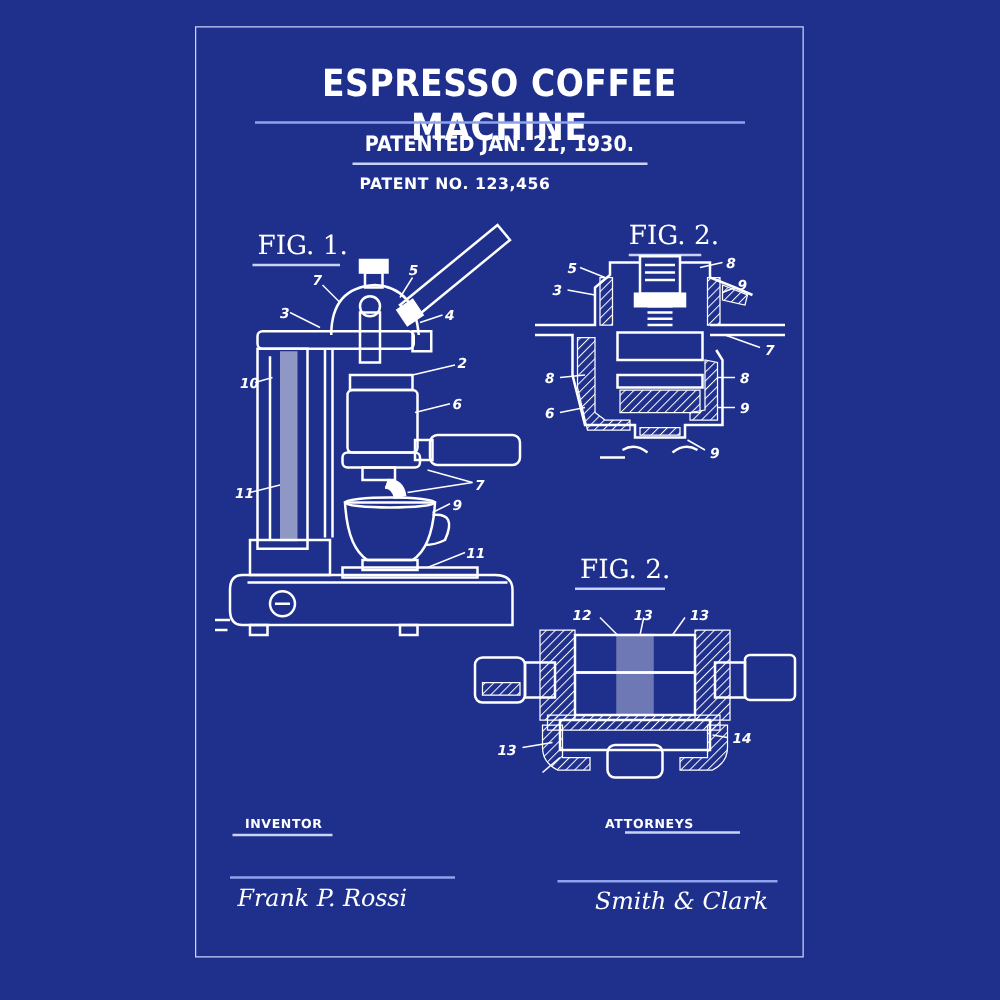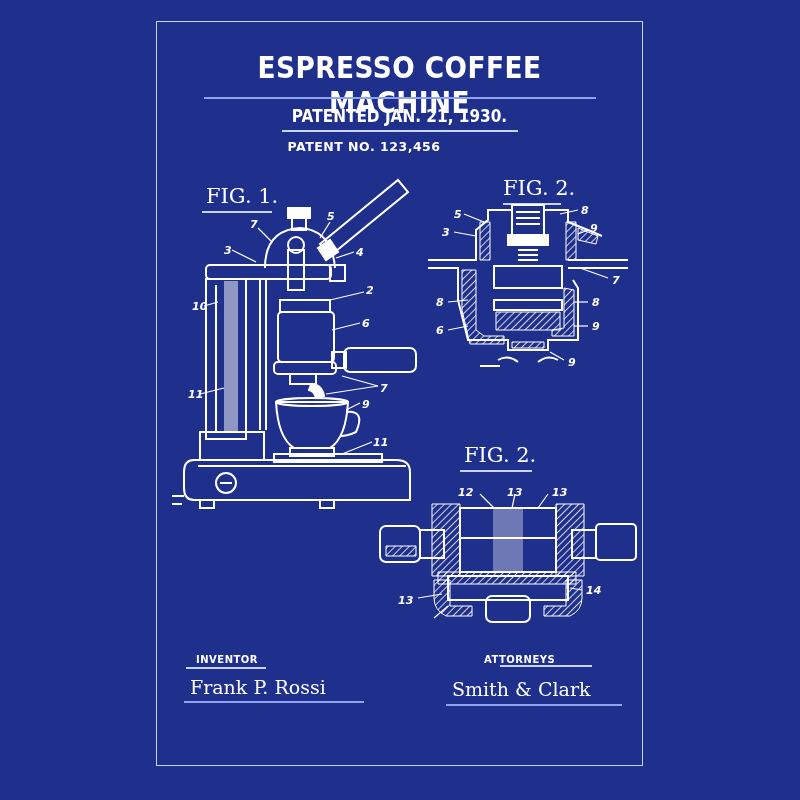--- a/index.html
+++ b/index.html
@@ -10,21 +10,21 @@
          font-weight:bold;font-size:30px;letter-spacing:0.5px;transform:scaleX(0.88);transform-origin:center;}
   .rule{position:absolute;height:1.5px;background:#8ea2ee;}
   .subtitle{position:absolute;left:156px;width:487px;top:106px;text-align:center;font-weight:bold;font-size:17px;
             transform:scaleX(0.9);}
   .patent-no{position:absolute;left:156px;width:416px;top:139px;text-align:center;font-weight:bold;font-size:12.5px;letter-spacing:0.5px;}
   .fig-label{position:absolute;font-family:"DejaVu Serif",serif;font-weight:normal;font-size:21px;}
   .fig-label span{display:block;}
   .fig-underline{height:1.5px;background:#c9d3f5;margin-top:3px;}
   svg{position:absolute;overflow:visible;}
   .sig-label{position:absolute;font-weight:bold;font-size:10px;letter-spacing:0.5px;text-align:center;}
-  .sig{position:absolute;font-family:"DejaVu Serif",serif;font-size:19px;}
+  .sig{position:absolute;font-family:"DejaVu Serif",serif;font-style:italic;font-size:19px;margin-top:32px;}
   .num{font-family:"DejaVu Sans",sans-serif;font-style:italic;font-weight:bold;font-size:11px;fill:#fff;}
 </style>
 </head>
 <body>
 
 <div class="frame"></div>
 
 <div class="title">ESPRESSO COFFEE MACHINE</div>
 <div class="rule" style="left:204px;top:97px;width:392px;"></div>
 <div class="subtitle">PATENTED JAN. 21, 1930.</div>
@@ -216,14 +216,14 @@
   <text class="num" x="210" y="114">14</text>
 </svg>
 
 <div class="sig-label" style="left:196px;top:654px;">INVENTOR</div>
 <div class="rule" style="left:186px;top:667px;width:80px;background:#c9d3f5;"></div>
 <div class="sig" style="left:190px;top:676px;">Frank P. Rossi</div>
 <div class="rule" style="left:184px;top:701px;width:180px;"></div>
 
 <div class="sig-label" style="left:484px;top:654px;">ATTORNEYS</div>
 <div class="rule" style="left:500px;top:665px;width:92px;background:#c9d3f5;"></div>
-<div class="sig" style="left:452px;top:678px;">Smith &amp; Clark</div>
+<div class="sig" style="left:476px;top:678px;">Smith &amp; Clark</div>
 <div class="rule" style="left:446px;top:704px;width:176px;"></div>
 
 </body></html>

